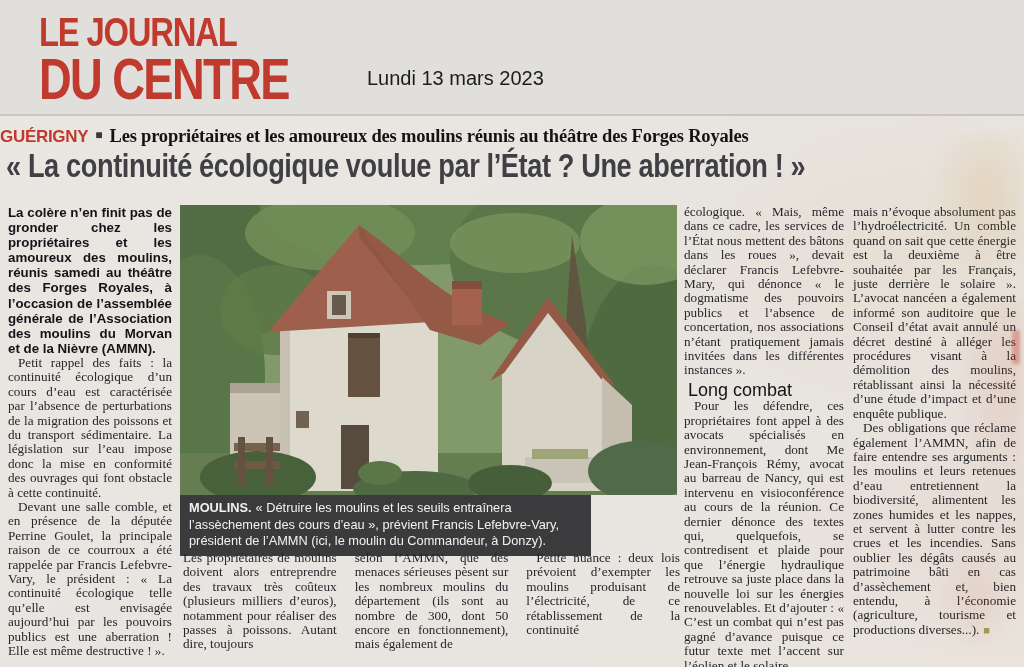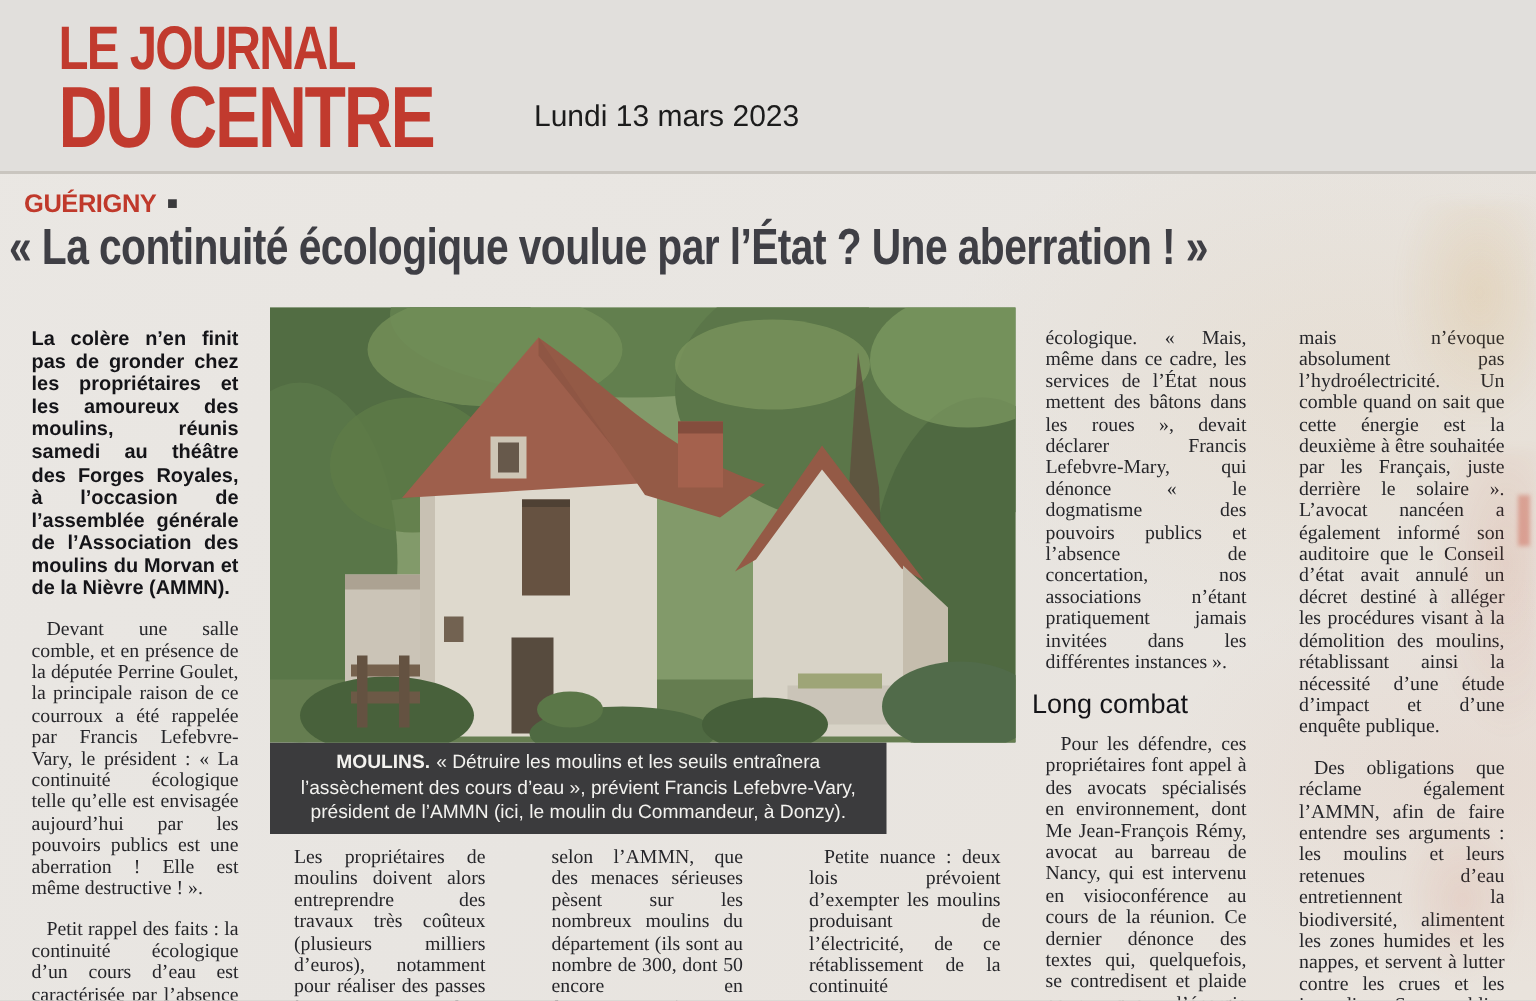--- a/index.html
+++ b/index.html
@@ -9,45 +9,45 @@
           radial-gradient(ellipse 400px 260px at 88% 38%, rgba(214,170,110,0.10), rgba(0,0,0,0) 70%),
           radial-gradient(ellipse 300px 200px at 96% 78%, rgba(205,120,90,0.08), rgba(0,0,0,0) 70%),
           linear-gradient(135deg,#eae7e3 0%,#e8e5e1 55%,#e9e3dc 100%);
         font-family:"Liberation Serif", serif;}
 
   
   .masthead{position:absolute;top:0;left:0;right:0;height:114px;background:#e1dfdc;border-bottom:2px solid #c9c5bf;}
   .logo{position:absolute;left:10px;top:12px;color:#c13a2e;font-family:"Liberation Sans",sans-serif;font-weight:bold;line-height:1;margin-left:29px;}
   .logo .l1{display:block;font-size:41px;letter-spacing:-1.5px;transform:scaleX(0.80);transform-origin:left center;}
   .logo .l2{display:block;font-size:58px;letter-spacing:-2px;margin-top:-3px;transform:scaleX(0.78);transform-origin:left center;}
-  .mast-date{position:absolute;left:356px;top:67px;font-family:"Liberation Sans",sans-serif;font-size:20px;color:#1c1c1c;}
+  .mast-date{position:absolute;left:367px;top:67px;font-family:"Liberation Sans",sans-serif;font-size:20px;color:#1c1c1c;}
 
   
-  .kicker{position:absolute;top:126px;left:16px;display:flex;align-items:center;white-space:nowrap;}
+  .kicker{position:absolute;top:126px;left:0;display:flex;align-items:center;white-space:nowrap;}
   .kicker-location{color:#c0392b;font-family:"Liberation Sans",sans-serif;font-weight:bold;font-size:17px;letter-spacing:-0.3px;}
   .kicker-sep{color:#3a3a3c;font-size:12px;margin:0 7px;position:relative;top:-1px;}
   .kicker-text{font-weight:bold;font-size:18.5px;color:#141418;letter-spacing:-0.2px;}
   .headline{position:absolute;top:146px;left:6px;width:1300px;font-family:"Liberation Sans",sans-serif;
             font-weight:bold;font-size:34px;color:#3f3f45;letter-spacing:-0.5px;white-space:nowrap;
             transform:scaleX(0.80);transform-origin:left center;}
 
   
   .bodytext{font-size:13.2px;line-height:14.4px;text-align:justify;color:#26262a;}
-  .bodytext p{margin:13px;}
+  .bodytext p{margin:0;}
   .indent{text-indent:10px;}
   .lead{font-family:"Liberation Sans",sans-serif;font-weight:bold;font-size:13.3px;line-height:15.1px;color:#141418;}
   .subhead{font-family:"Liberation Sans",sans-serif;font-weight:normal;font-size:18px;color:#141418;margin:5px 0 2px 4px !important;text-indent:0;}
   .col1{position:absolute;left:8px;top:205px;width:164px;}
   .col5{position:absolute;left:684px;top:205px;width:160px;}
   .col6{position:absolute;left:853px;top:205px;width:163px;}
   .subcols{position:absolute;left:183px;top:551px;width:497px;display:flex;gap:18px;}
   .subcols .subcol{width:159px;}
 
   
-  .photo-block{position:absolute;left:180px;top:205px;width:411px;text-align:center;}
+  .photo-block{position:absolute;left:180px;top:205px;width:411px;}
   .photo-block svg{display:block;}
   .caption{background:#3b3b3d;color:#f3f2ef;font-family:"Liberation Sans",sans-serif;font-size:12.8px;line-height:16.5px;padding:5px 9px 6px;}
   .caption-label{font-weight:bold;margin-right:4px;}
 
   .endmark{color:#a59851;font-size:11px;margin-left:4px;}
 
   
   .ghost{position:absolute;pointer-events:none;filter:blur(4px);}
   .g1{left:930px;top:135px;width:94px;height:150px;background:radial-gradient(ellipse at 60% 40%, rgba(205,150,60,0.16), rgba(0,0,0,0) 70%);}
   .g2{left:955px;top:300px;width:70px;height:190px;background:radial-gradient(ellipse at 70% 40%, rgba(195,85,55,0.13), rgba(0,0,0,0) 72%);}
@@ -63,28 +63,29 @@
     <div class="logo">
       <span class="l1">LE JOURNAL</span>
       <span class="l2">DU CENTRE</span>
     </div>
     <div class="mast-date">Lundi 13 mars 2023</div>
   </div>
 
   <div class="kicker">
     <span class="kicker-location">GUÉRIGNY</span>
     <span class="kicker-sep">■</span>
+    <span class="kicker-text">Les propriétaires et les amoureux des moulins réunis au théâtre des Forges Royales</span>
   </div>
 
   <div class="headline">« La continuité écologique voulue par l’État ? Une aberration ! »</div>
 
   <div class="col1 bodytext">
     <p class="lead">La colère n’en finit pas de gronder chez les propriétaires et les amoureux des moulins, réunis samedi au théâtre des Forges Royales, à l’occasion de l’assemblée générale de l’Association des moulins du Morvan et de la Nièvre (AMMN).</p>
+    <p class="indent">Petit rappel des faits : la continuité écologique d’un cours d’eau est caractérisée par l’absence de perturbations de la migration des poissons et du transport sédimentaire. La législation sur l’eau impose donc la mise en conformité des ouvrages qui font obstacle à cette continuité.</p>
     <p class="indent">Devant une salle comble, et en présence de la députée Perrine Goulet, la principale raison de ce courroux a été rappelée par Francis Lefebvre-Vary, le président : « La continuité écologique telle qu’elle est envisagée aujourd’hui par les pouvoirs publics est une aberration ! Elle est même destructive ! ».</p>
-    <p class="indent">Petit rappel des faits : la continuité écologique d’un cours d’eau est caractérisée par l’absence de perturbations de la migration des poissons et du transport sédimentaire. La législation sur l’eau impose donc la mise en conformité des ouvrages qui font obstacle à cette continuité.</p>
   </div>
 
   <div class="photo-block">
     <svg width="497" height="290" viewBox="0 0 497 290" role="img">
 
       <rect x="0" y="0" width="497" height="290" fill="#7c9663"></rect>
       <ellipse cx="55" cy="45" rx="140" ry="85" fill="#49663a"></ellipse>
       <ellipse cx="240" cy="5" rx="160" ry="55" fill="#5a7a46"></ellipse>
       <ellipse cx="420" cy="55" rx="150" ry="95" fill="#527040"></ellipse>
       <ellipse cx="475" cy="190" rx="75" ry="130" fill="#466238"></ellipse>

